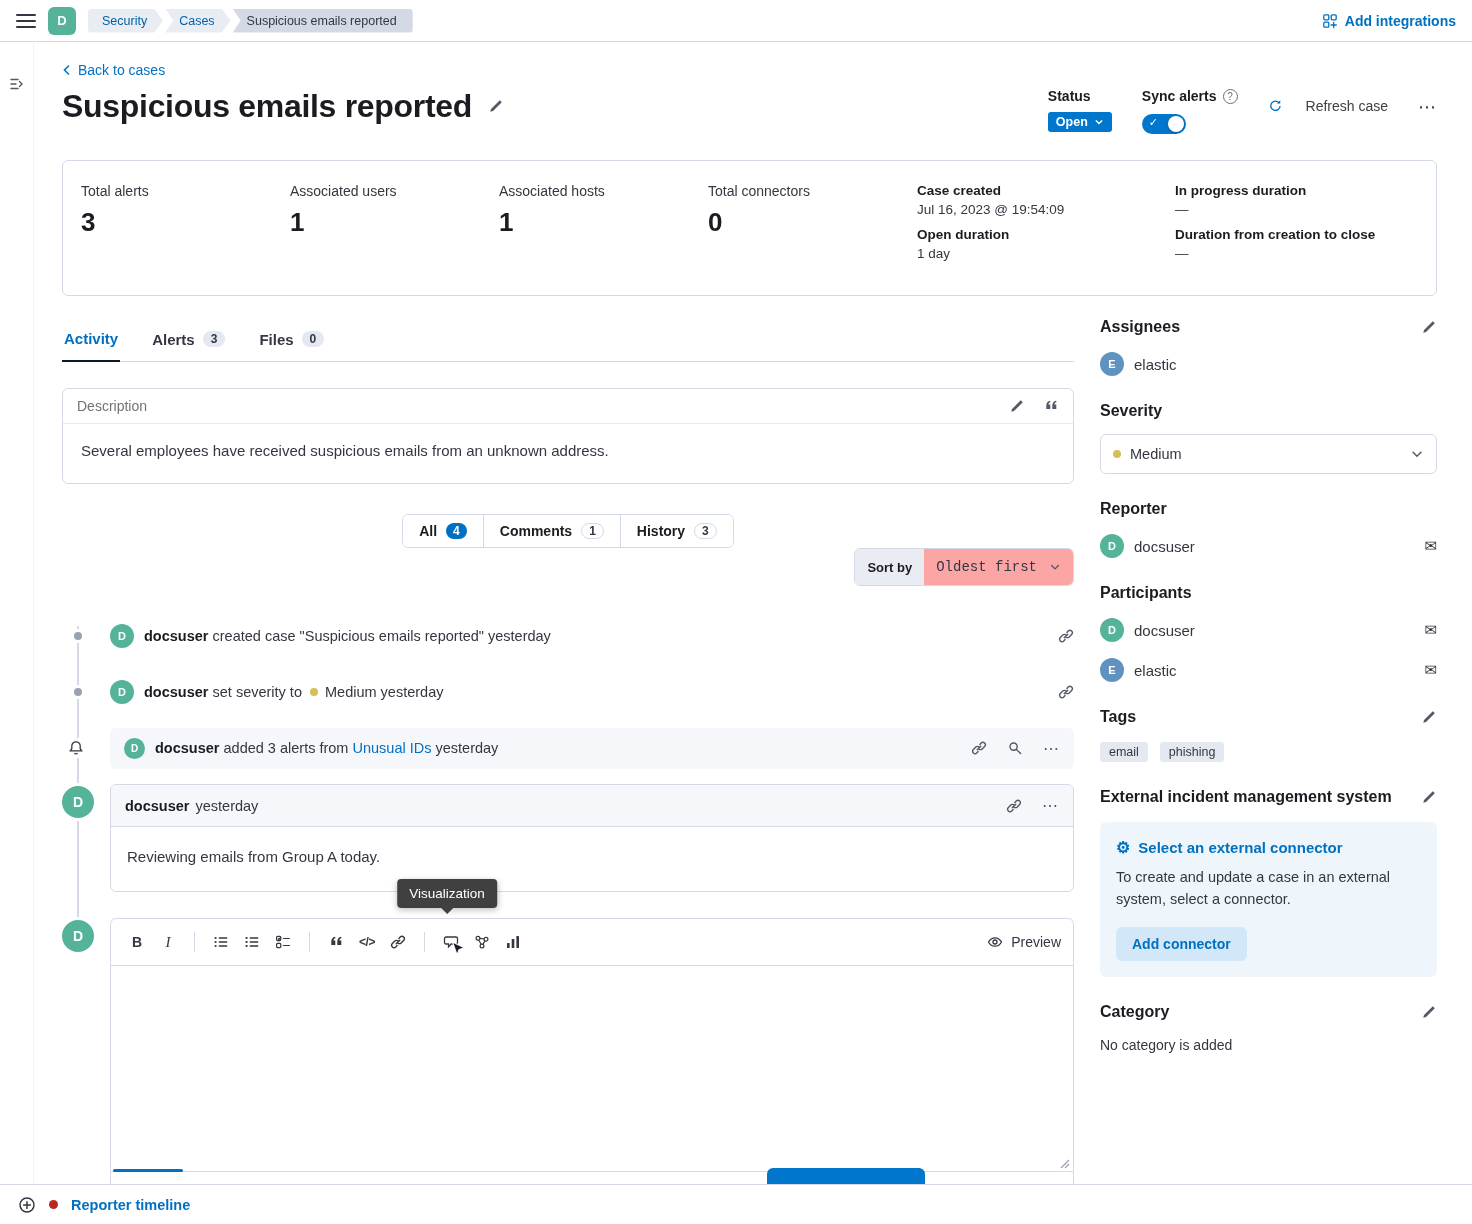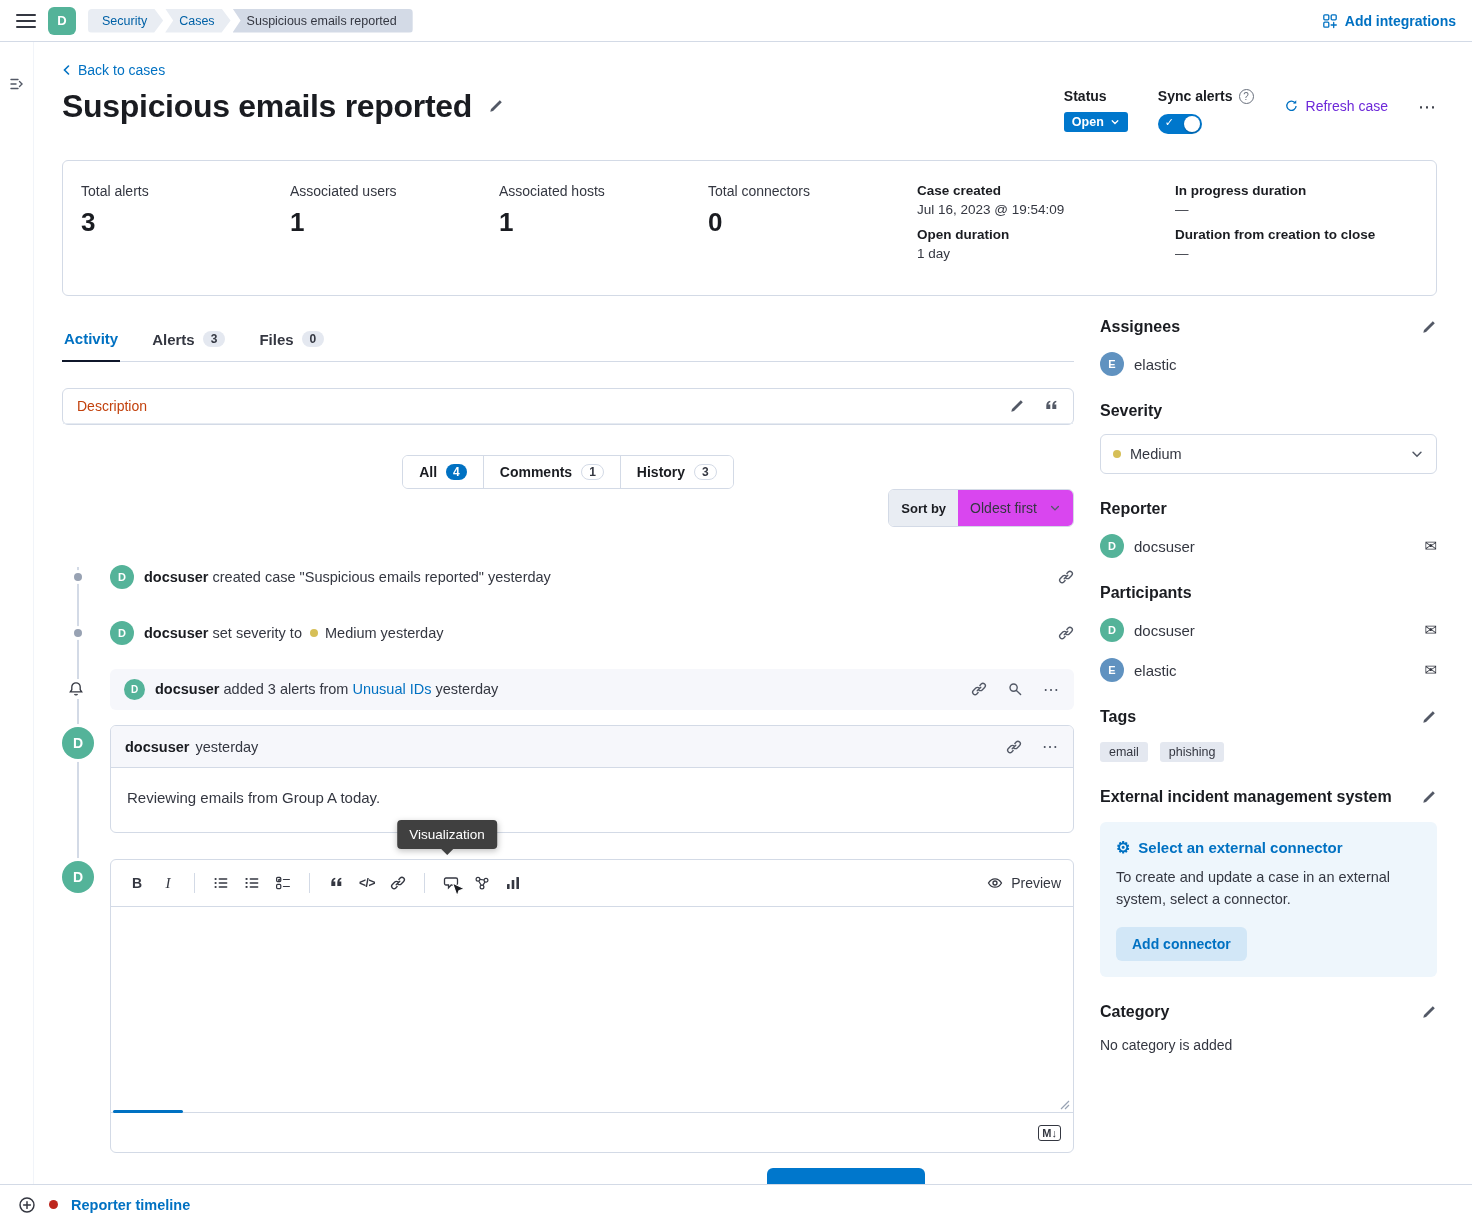--- a/index.html
+++ b/index.html
@@ -36,21 +36,21 @@
   .title-row { display:flex; align-items:flex-start; margin-top:8px; }
   .case-title { font-size:32px; line-height:40px; font-weight:700; color:#1a1c21; margin:0; letter-spacing:-.3px; }
   .title-edit { margin-left:16px; margin-top:12px; color:#535966; }
   .header-controls { margin-left:auto; display:flex; gap:30px; align-items:flex-start; padding-top:2px; }
   .ctl-label { font-weight:700; color:#1a1c21; font-size:14px; display:flex; align-items:center; gap:6px; }
   .status-badge { margin-top:8px; display:inline-flex; align-items:center; gap:6px; background:#0077cc; color:#fff; font-size:12.5px; font-weight:600; padding:3px 8px; border-radius:3px; }
   .qmark { width:15px; height:15px; border:1px solid #69707d; border-radius:50%; color:#69707d; font-size:10px; font-weight:400; display:inline-flex; align-items:center; justify-content:center; }
   .switch { margin-top:10px; width:44px; height:20px; border-radius:10px; background:#0077cc; position:relative; }
   .switch::before { content:"✓"; position:absolute; left:7px; top:2px; color:#fff; font-size:11px; }
   .switch .thumb { position:absolute; right:2px; top:2px; width:16px; height:16px; border-radius:50%; background:#fff; box-shadow:0 1px 2px rgba(0,0,0,.25); }
-  .refresh-case { display:flex; align-items:center; gap:8px; color:#6d28d9; font-size:14px; margin-top:10px; }
+  .refresh-case { display:flex; align-items:center; gap:24px; color:#404040; font-size:14px; margin-top:10px; }
   .dots-btn { color:#343741; font-size:18px; line-height:18px; margin-top:10px; letter-spacing:1px; }
 
   
   .metrics-card { margin-top:26px; border:1px solid #d3dae6; border-radius:6px; padding:22px 18px 24px; display:flex; }
   .metric { width:209px; padding-right:10px; }
   .metric .m-label { color:#343741; font-size:14px; }
   .metric .m-value { color:#1a1c21; font-size:26px; font-weight:700; margin-top:8px; }
   .case-dates { width:258px; font-size:13.5px; }
   .case-dates .dl, .case-durations .dl { font-weight:700; color:#1a1c21; }
   .case-dates .dv, .case-durations .dv { margin-top:4px; margin-bottom:10px; color:#343741; }
@@ -63,34 +63,34 @@
 
   
   .tabs { display:flex; gap:30px; border-bottom:1px solid #d3dae6; margin-top:22px; }
   .tab { padding:12px 2px 13px; font-weight:700; font-size:15px; color:#343741; display:flex; gap:8px; align-items:center; }
   .tab.active { color:#0071c2; border-bottom:2px solid #0f172a; margin-bottom:-1px; }
   .tab-badge { background:#e4e8f0; border-radius:10px; padding:1px 8px; font-size:12px; font-weight:600; color:#343741; }
 
   
   .desc-panel { margin-top:26px; border:1px solid #d3dae6; border-radius:6px; background:#fff; }
   .desc-head { display:flex; align-items:center; padding:9px 14px; border-bottom:1px solid #e6ebf2; }
-  .desc-title { font-size:14px; color:#c2410c; }
+  .desc-title { font-size:14px; color:#737373; }
   .desc-icons { margin-left:auto; display:flex; gap:18px; color:#535966; align-items:center; }
   .desc-body { padding:18px 18px 24px; font-size:15px; color:#343741; }
 
   
   .filter-row { display:flex; align-items:center; margin-top:30px;flex-direction:column; }
   .seg-group { display:flex; border:1px solid #d3dae6; border-radius:6px; overflow:hidden; background:#fff; }
   .seg { display:flex; align-items:center; gap:9px; padding:8px 16px; font-weight:700; font-size:14px; color:#1a1c21; border-left:1px solid #d3dae6; background:#fff; }
   .seg.nb { border-left:none; }
   .count-blue { background:#0071c2; color:#fff; border-radius:9px; padding:1px 7px; font-size:12px; font-weight:600; }
   .count-plain { border:1px solid #d3dae6; border-radius:9px; padding:0 7px; font-size:12px; font-weight:600; color:#343741; background:#fff; }
   .sort-control { margin-left:auto; display:flex; border:1px solid #d3dae6; border-radius:6px; overflow:hidden; height:38px; }
   .sort-prepend { background:#e9edf3; display:flex; align-items:center; padding:12px 12px; font-size:13px; font-weight:600; color:#1a1c21; }
-  .sort-value { display:flex; align-items:center; gap:12px; padding:0 12px; font-size:14px; background:#d946ef; color:#343741; }
+  .sort-value { display:flex; align-items:center; gap:12px; padding:0 12px; font-size:14px; background:#fca5a5; color:#343741;font-family:Liberation Mono, monospace; }
 
   
   .feed { position:relative; margin-top:22px; }
   .feed::before { content:""; position:absolute; left:15px; top:18px; height:322px; width:2px; background:#d3dae6; }
   .event { position:relative; padding-left:48px; display:flex; align-items:center; min-height:56px; }
   .event-dot { position:absolute; left:12px; top:50%; margin-top:-4px; width:8px; height:8px; background:#98a2b3; border-radius:50%; box-shadow:0 0 0 3px #fff; }
   .bell-wrap { position:absolute; left:6px; top:50%; margin-top:-10px; background:#fff; padding:2px 0; color:#343741; }
   .event-avatar { width:24px; height:24px; border-radius:50%; background:#54b399; color:#fff; font-size:11px; font-weight:700; display:flex; align-items:center; justify-content:center; margin-right:10px; flex:0 0 auto; }
   .event-avatar.small { width:21px; height:21px; font-size:10px; }
   .event-text { font-size:14.5px; color:#343741; }
@@ -303,20 +303,21 @@
                     <path d="M11.8 2.2l2 2L5 13l-2.7.7L3 11l8.8-8.8z" fill="currentColor"></path>
                   </svg>
               </span>
               <span data-interactable="true">
                 <svg class="i16" viewBox="0 0 16 16">
                     <path d="M3.3 7.4c0-2.6 1.6-4.2 3.8-4.7l.4 1.2c-1.3.5-2 1.4-2.1 2.5h1.9V11H3.3V7.4zm6 0c0-2.6 1.6-4.2 3.8-4.7l.4 1.2c-1.3.5-2 1.4-2.1 2.5h1.9V11H9.3V7.4z" fill="currentColor"></path>
                   </svg>
               </span>
             </span>
           </div>
+          <div class="desc-body" data-interactable="false">Several employees have received suspicious emails from an unknown address.</div>
         </div>
 
         <div class="filter-row" data-interactable="false">
           <div class="seg-group" data-interactable="false">
             <div class="seg nb" data-interactable="true">
               <span data-interactable="false">All</span>
               <span class="count-blue" data-interactable="false">4</span>
             </div>
             <div class="seg" data-interactable="true">
               <span data-interactable="false">Comments</span>

